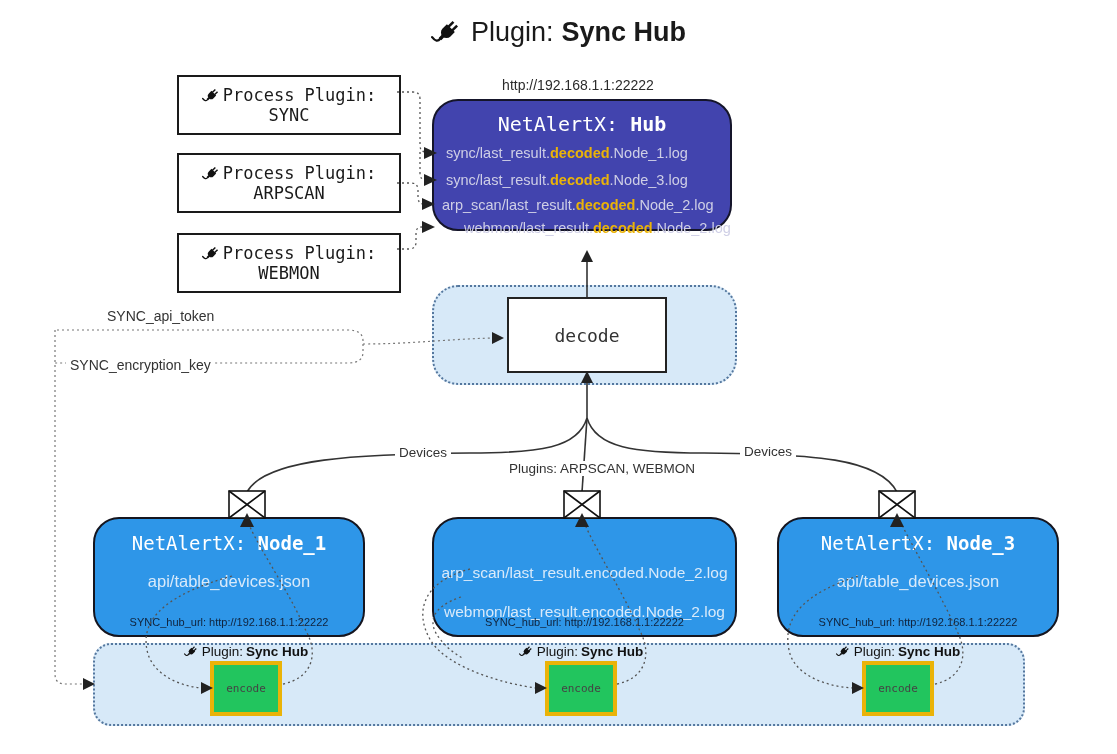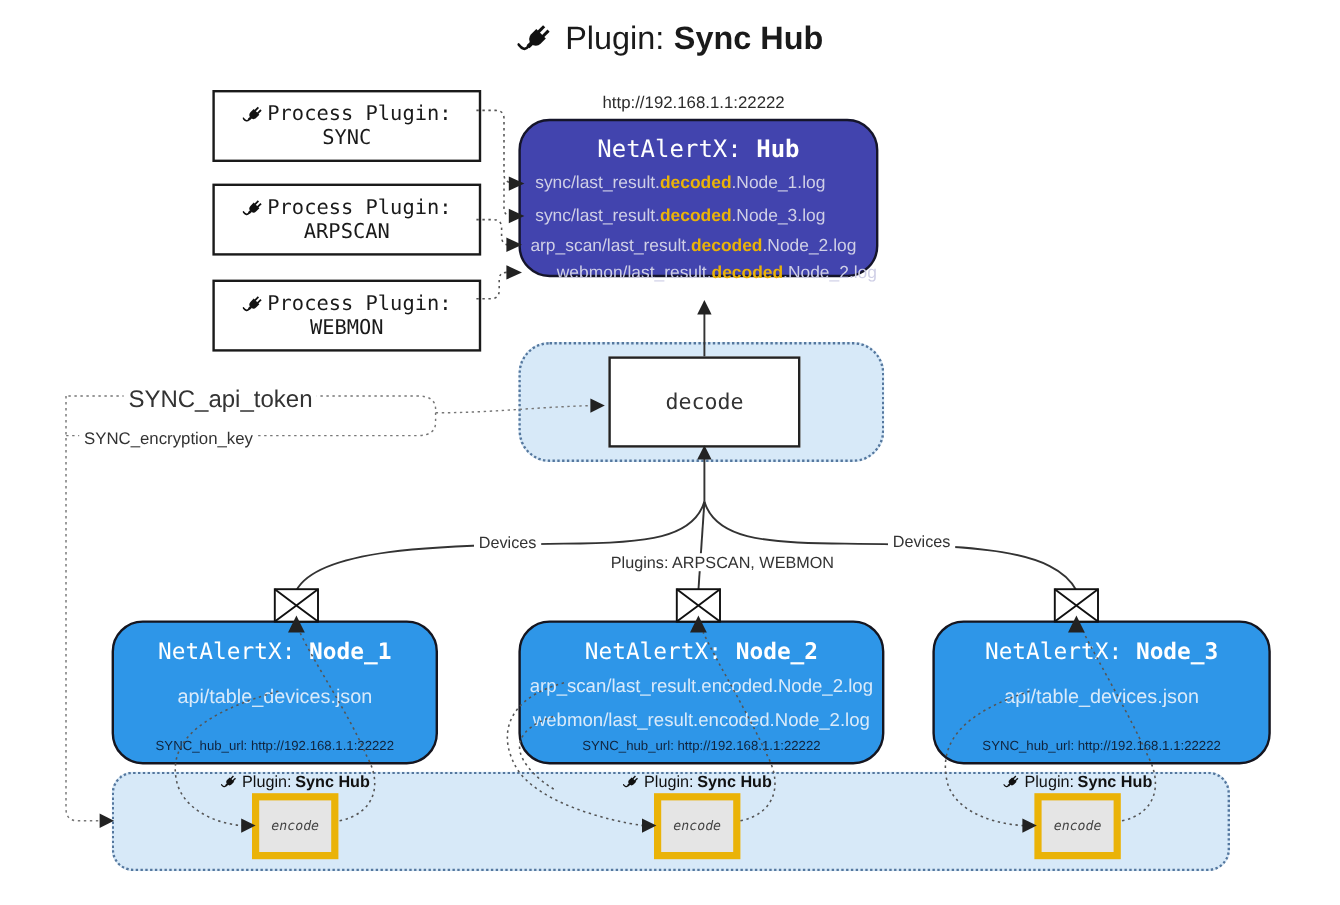--- a/index.html
+++ b/index.html
@@ -37,23 +37,23 @@
   
   .node-box{top:517px;height:120px;background:#2e96e8;border:2px solid #15151f;border-radius:26px;
             box-sizing:border-box;z-index:2;}
   .node-title{position:absolute;left:0;right:0;top:13px;text-align:center;color:#fff;
               font-family:"DejaVu Sans Mono","Liberation Mono",monospace;font-size:19px;white-space:nowrap;}
   .node-line{position:absolute;left:0;right:0;text-align:center;color:#d9eafa;font-size:15.5px;white-space:nowrap;}
   .node-url{position:absolute;left:0;right:0;bottom:7px;text-align:center;color:#10233c;font-size:11px;white-space:nowrap;}
   
   #bottom-band{left:93px;top:643px;width:932px;height:83px;background:#d7e9f8;
                border:2px dotted #54779e;border-radius:18px;box-sizing:border-box;z-index:1;}
-  .encode-box{top:661px;width:72px;height:55px;background:#e5e5e5;border:6px solid #eab308;box-sizing:border-box;
+  .encode-box{top:661px;width:72px;height:55px;background:#22c55e;border:4px solid #eab308;box-sizing:border-box;
               display:flex;align-items:center;justify-content:center;z-index:2;
-              font-family:"DejaVu Sans Mono","Liberation Mono",monospace;font-size:11px;color:#444;font-style:italic;}
+              font-family:"DejaVu Sans Mono","Liberation Mono",monospace;font-size:11px;color:#444;}
   .enc-label{top:644px;width:170px;display:flex;justify-content:center;align-items:center;gap:3px;
              font-size:13.5px;color:#111;z-index:6;white-space:nowrap;}
   .enc-label b{font-weight:bold;}
   
   #overlay{position:absolute;left:0;top:0;z-index:5;pointer-events:none;}
   .solid-line{stroke:#333;stroke-width:1.6;fill:none;}
   .dot-line{stroke:#555;stroke-width:1.3;fill:none;stroke-dasharray:2,3;}
   .dot-line2{stroke:#777;stroke-width:1.2;fill:none;stroke-dasharray:2,3;}
   .arrow{fill:#222;stroke:none;}
   .env{fill:#fff;stroke:#111;stroke-width:1.6;}
@@ -131,40 +131,37 @@
     <div class="hub-line" style="top:119px;left:8px;margin-left:22px;">
       <span>webmon/last_result.</span><b>decoded</b><span>.Node_2.log</span>
     </div>
   </div>
 
   <div class="abs" id="decode-band"></div>
   <div class="abs" id="decode-box">
     <span>decode</span>
   </div>
 
-  <div class="abs edge-label" style="left:103px;top:322px;font-size:20px;">SYNC_api_token</div>
+  <div class="abs edge-label" style="left:103px;top:308px;font-size:14px;">SYNC_api_token</div>
   <div class="abs edge-label" style="left:66px;top:357px;font-size:14px;">SYNC_encryption_key</div>
 
   <div class="abs edge-label" style="left:395px;top:445px;">Devices</div>
   <div class="abs edge-label" style="left:740px;top:444px;">Devices</div>
   <div class="abs edge-label" style="left:505px;top:461px;">Plugins: ARPSCAN, WEBMON</div>
 
   <div class="abs node-box" style="left:93px;width:272px;">
     <div class="node-title">
       <span>NetAlertX:</span> <b>Node_1</b>
     </div>
     <div class="node-line" style="top:53px;font-size:16.5px;">api/table_devices.json</div>
     <div class="node-url">SYNC_hub_url: http://192.168.1.1:22222</div>
   </div>
   <div class="abs node-box" style="left:432px;width:305px;">
-    <div class="node-title">
-      <span>NetAlertX:</span> <b>Node_2</b>
-    </div>
     <div class="node-line" style="top:45px;">arp_scan/last_result.encoded.Node_2.log</div>
-    <div class="node-line" style="top:73px;">webmon/last_result.encoded.Node_2.log</div>
+    <div class="node-line" style="top:84px;">webmon/last_result.encoded.Node_2.log</div>
     <div class="node-url">SYNC_hub_url: http://192.168.1.1:22222</div>
   </div>
   <div class="abs node-box" style="left:777px;width:282px;">
     <div class="node-title">
       <span>NetAlertX:</span> <b>Node_3</b>
     </div>
     <div class="node-line" style="top:53px;font-size:16.5px;">api/table_devices.json</div>
     <div class="node-url">SYNC_hub_url: http://192.168.1.1:22222</div>
   </div>
 

